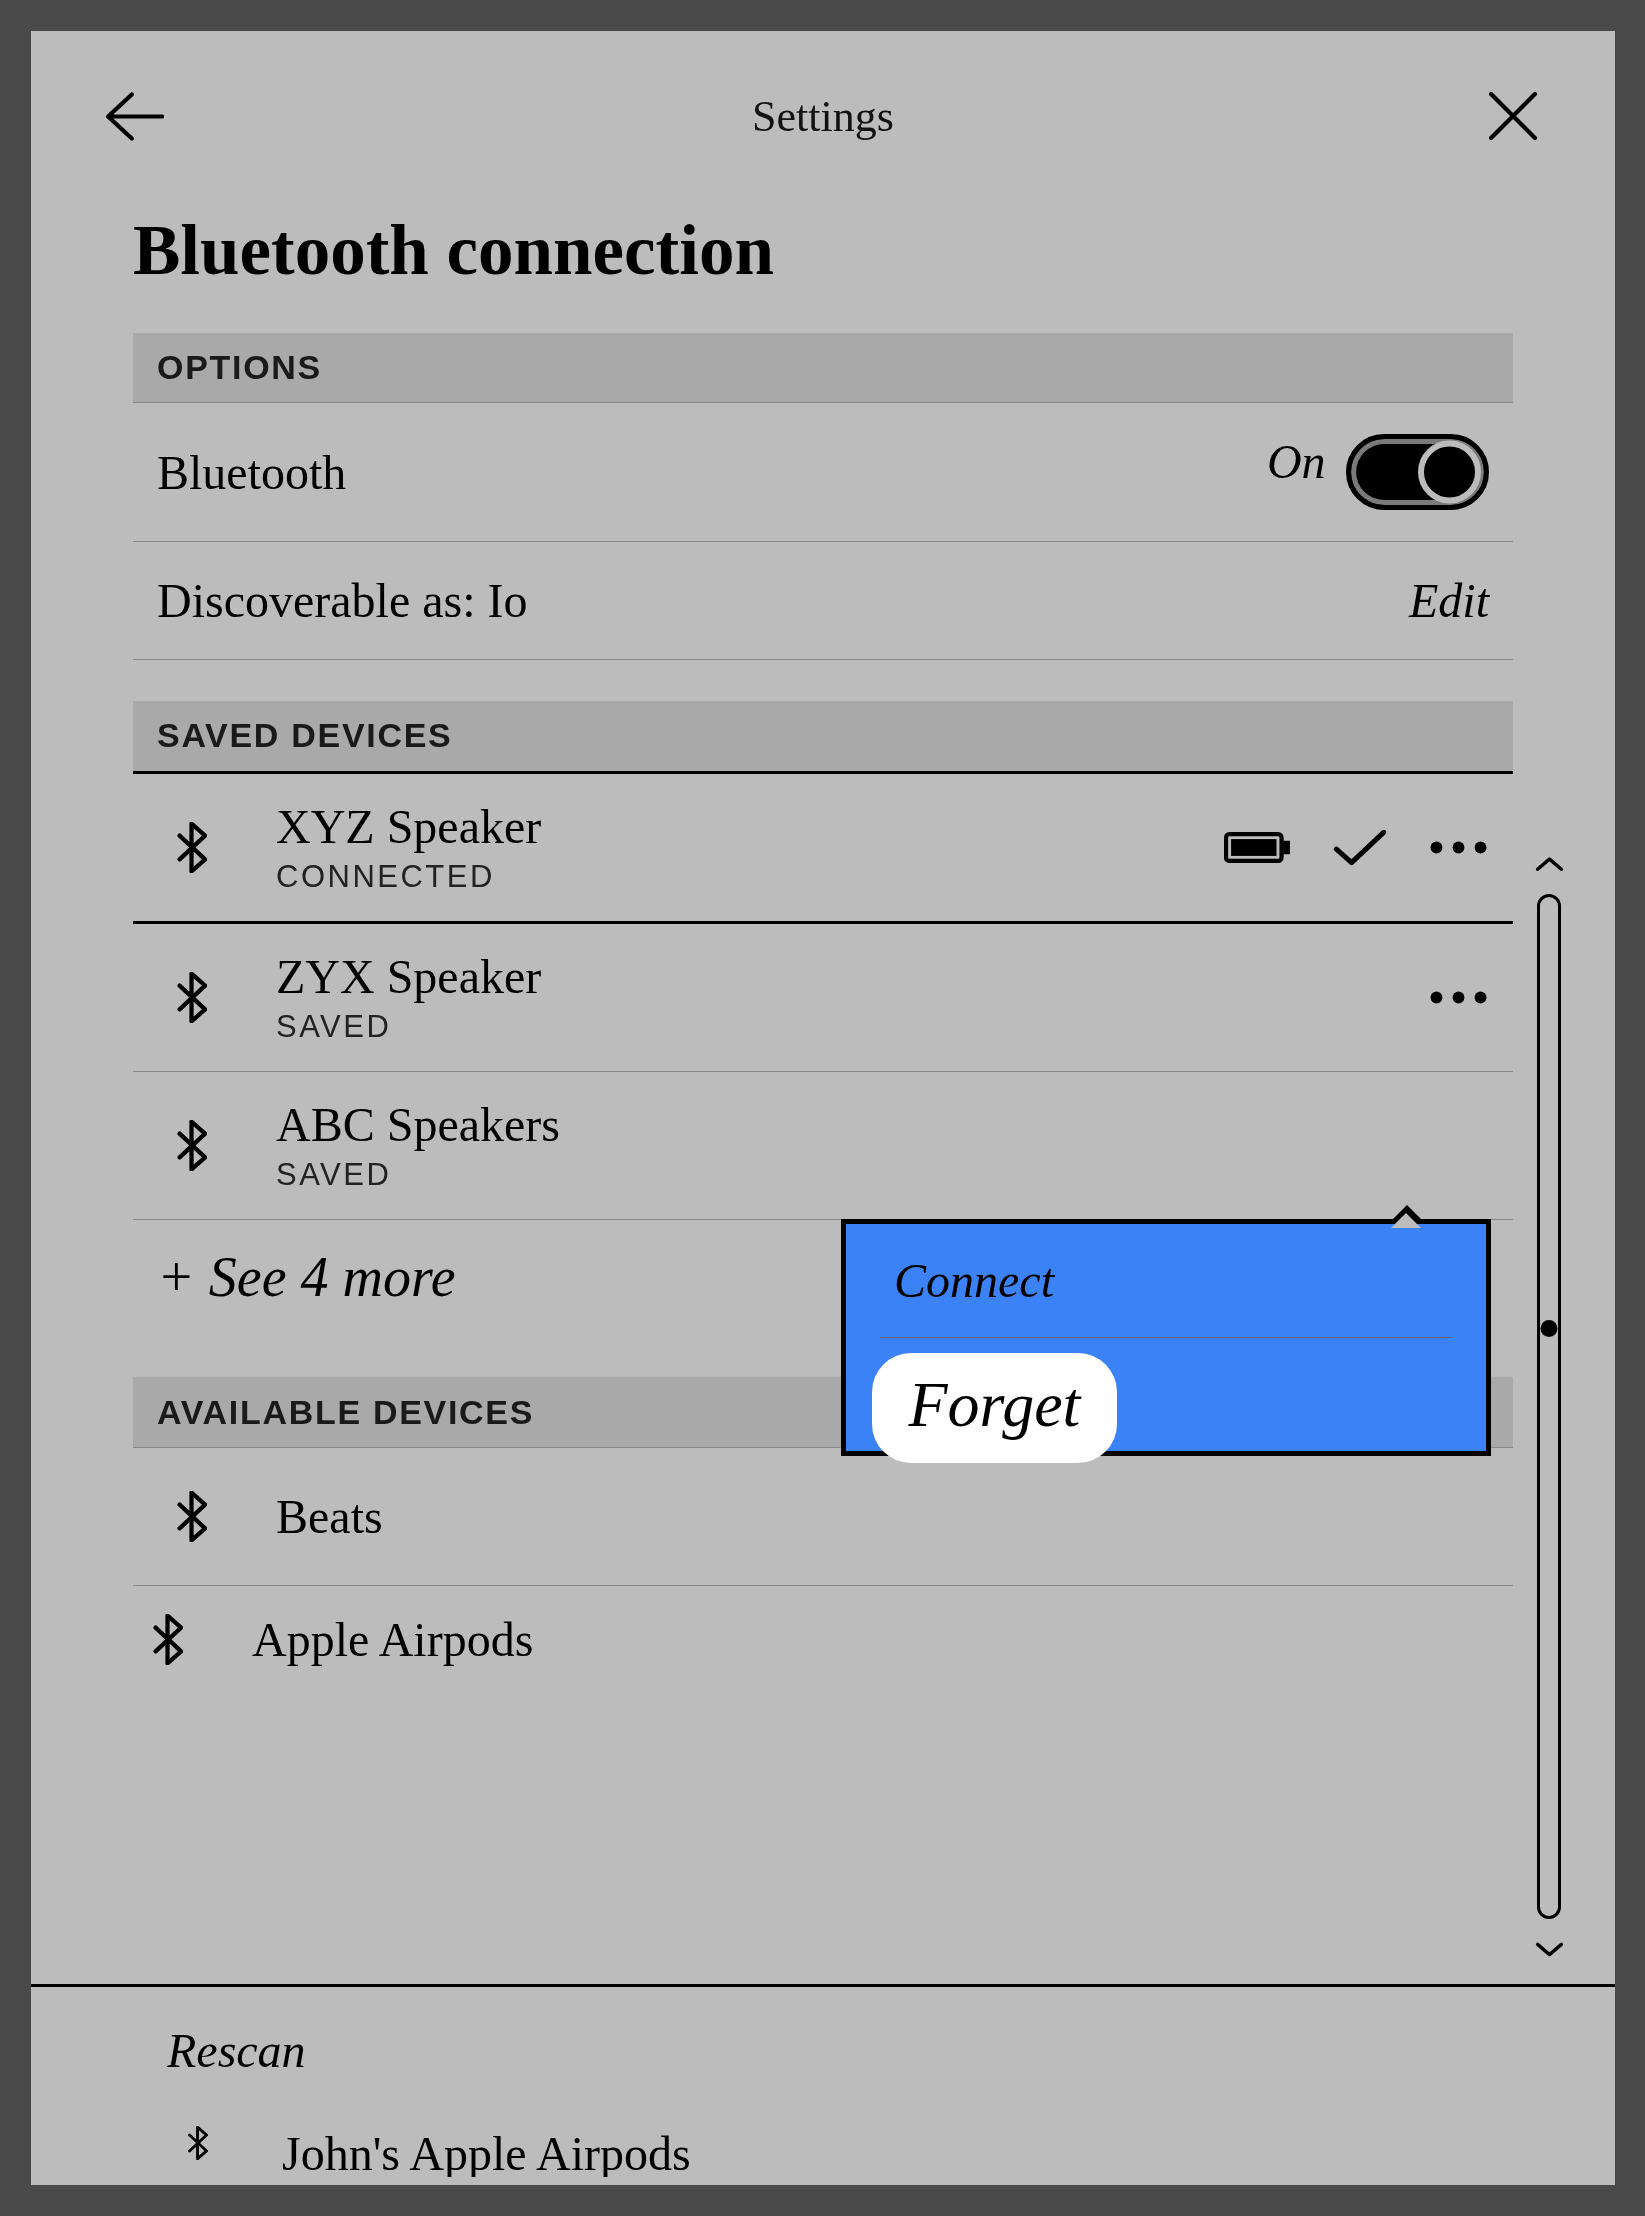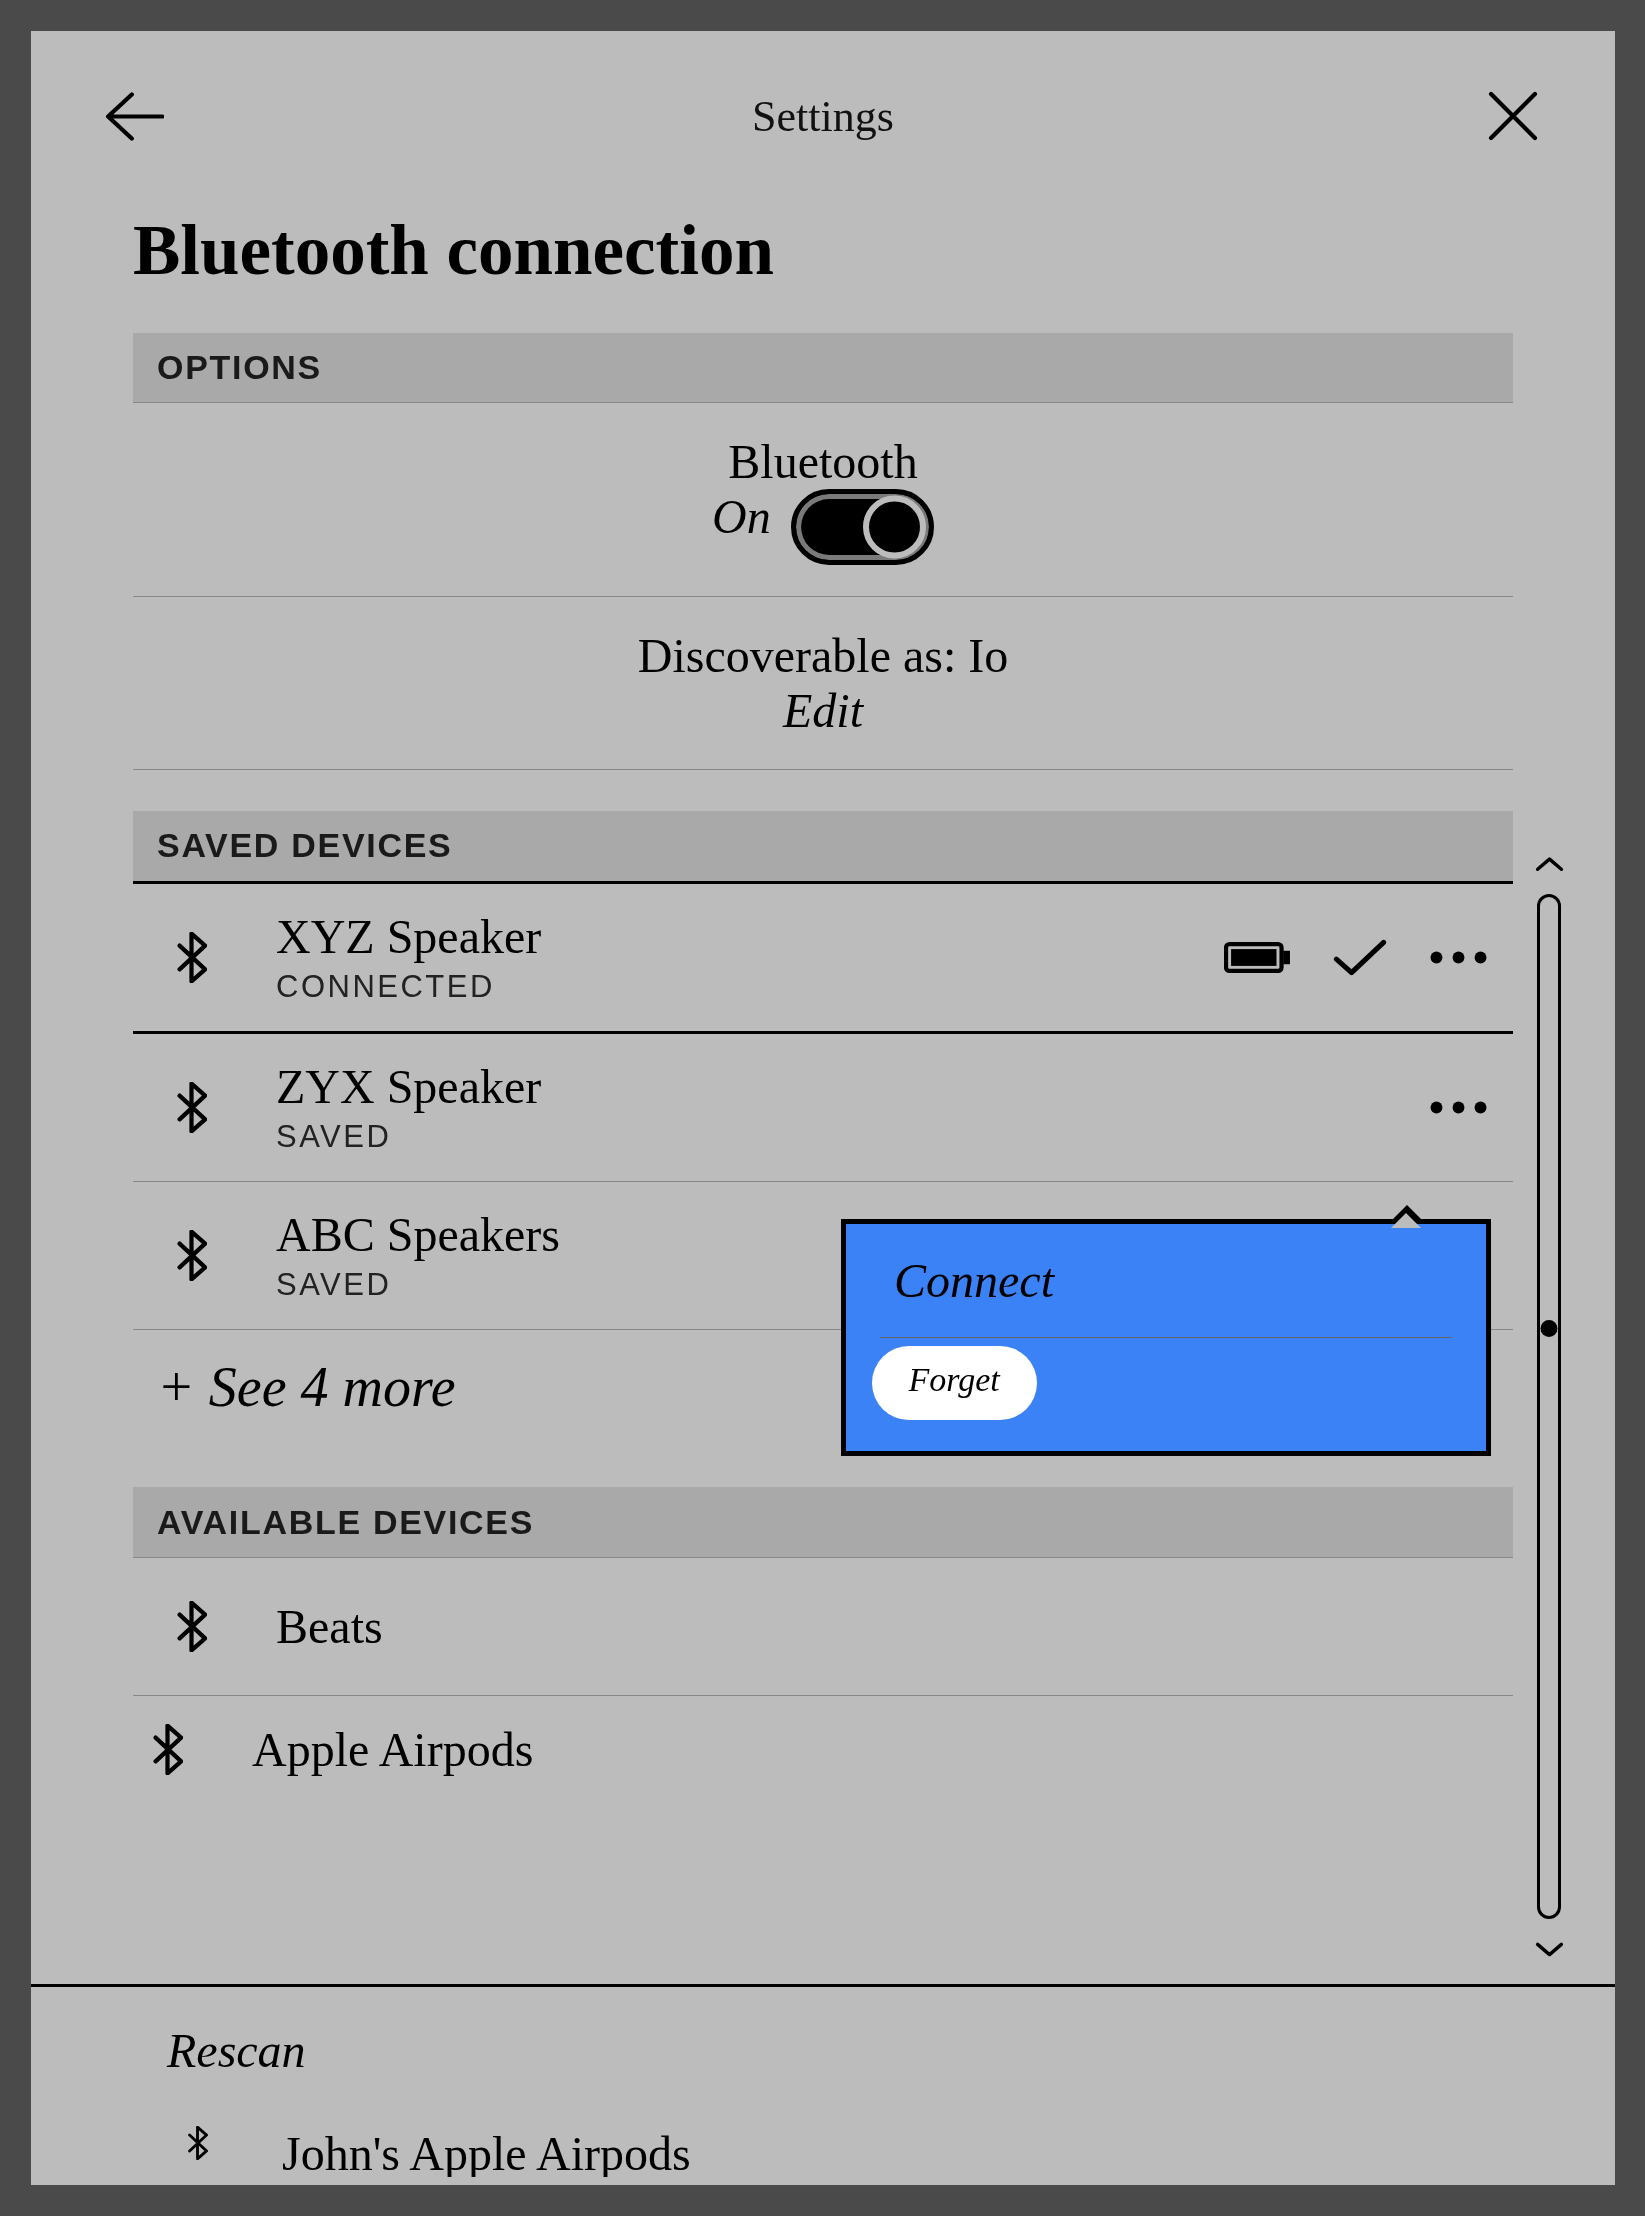--- a/index.html
+++ b/index.html
@@ -59,21 +59,20 @@
   }
   .section-header.noborder { border-bottom: 1.7px solid #888; }
   .row {
     margin: 0 102px;
     display: flex;
     align-items: center;
     justify-content: space-between;
     padding: 31px 24px;
     border-bottom: 1.7px solid #888;
     font-family: Georgia, serif;
-    flex-direction: column;
   }
   .row .label { font-size: 48px; color:#000; }
   .row .value { font-size: 48px; color:#000; font-style: italic; }
   .toggle-wrap { display:flex; align-items:flex-start; gap:20.4px; }
   .toggle {
     width: 143px; height: 76px;
     background:#000;
     border-radius: 42px;
     border: 5.1px solid #000;
     position: relative;
@@ -183,25 +182,25 @@
     padding: 29px 48px;
     font-size: 48px;
     font-style: italic;
     font-family: Georgia, serif;
     color:#000;
     cursor:pointer;
   }
   .popover-divider { margin: 0 34px; border-top:1.7px solid #666; }
   .popover-highlight {
     position:absolute;
-    left: 25.5px; top: 122px;
+    left: 25.5px; top: 129px;
     padding: 15.3px 37px 20.4px 37px;
     background: #fff;
     border-radius: 39px;
-    font-size: 34px;
+    font-size: 64px;
     font-style: italic;
     font-family: Georgia, serif;
     color:#000;
     cursor:pointer;
   }
   .partial-row {
     margin: 0 102px;
     display:flex;
     align-items:center;
     padding-top: 25.5px;

